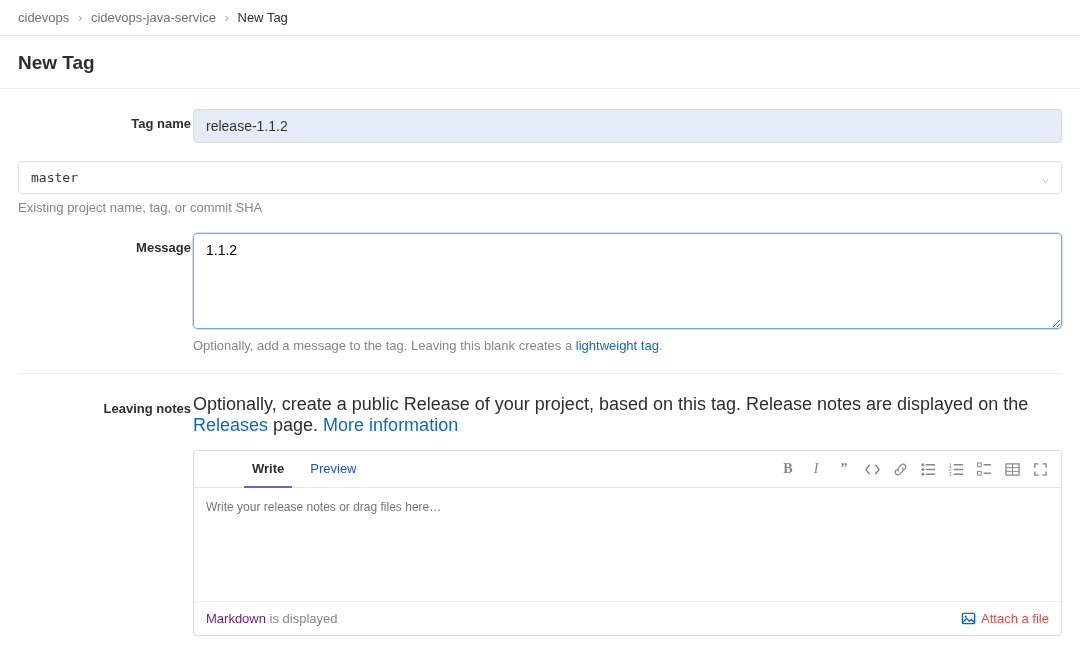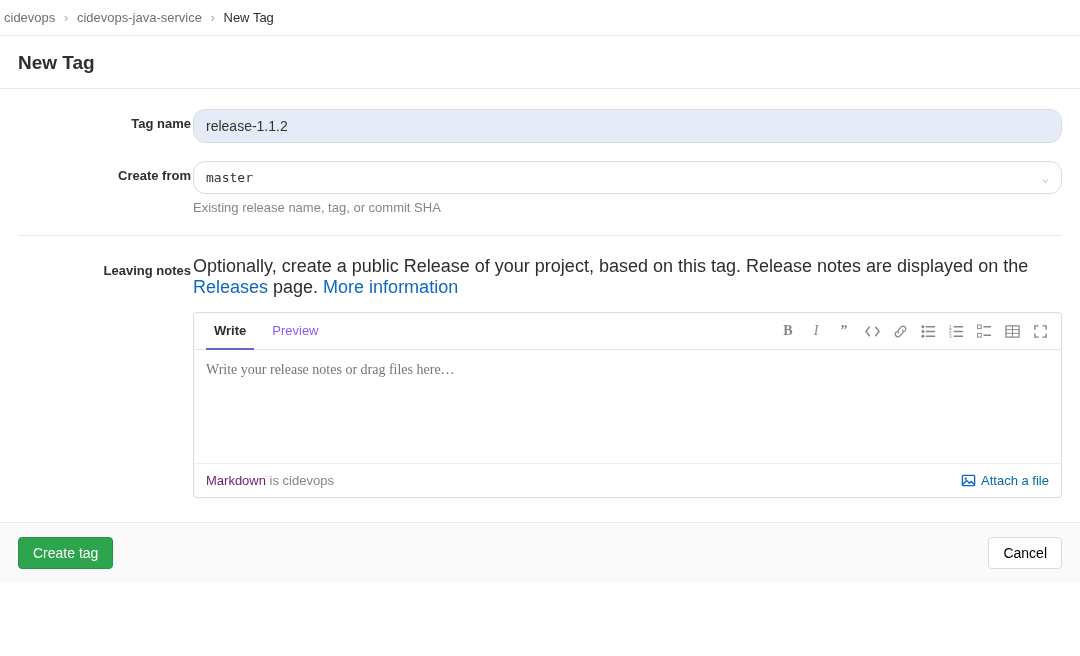--- a/index.html
+++ b/index.html
@@ -4,21 +4,21 @@
   <style>
     * { box-sizing: border-box; margin: 0; padding: 0; }
     body {
       font-family: -apple-system, BlinkMacSystemFont, "Segoe UI", Helvetica, Arial, sans-serif;
       font-size: 14px;
       color: #2e2e2e;
       background: #fff;
       width: 1080px;
     }
     .breadcrumb {
-      padding: 10px 4px;
+      padding: 10px 18px;
       font-size: 13px;
       color: #707070;
       border-bottom: 1px solid #eaeaea;
     }
     .breadcrumb a { color: #707070; text-decoration: none; }
     .breadcrumb .sep { margin: 0 5px; color: #aaa; }
     .breadcrumb .current { color: #2e2e2e; }
     h1.page-title {
       font-size: 19px;
       font-weight: 600;
@@ -34,21 +34,21 @@
       padding-top: 7px;
       font-weight: 600;
       font-size: 13px;
       color: #2e2e2e;
     }
     .form-field { flex: 1; }
     input.text-input, .select-box, textarea.ta {
       width: 100%;
       padding: 8px 12px;
       border: 1px solid #dcdcde;
-      border-radius: 12px;
+      border-radius: 4px;
       font-size: 14px;
       font-family: inherit;
     }
     input.text-input.tag-name {
       background: #e6ecf7;
       color: #333;
     }
     .select-box {
       display: flex;
       align-items: center;
@@ -76,59 +76,59 @@
     .notes-text { font-size: 18px; color: #2e2e2e; margin-bottom: 14px; }
     .notes-text a { color: #1068bf; text-decoration: none; }
     .editor-box { border: 1px solid #dcdcde; border-radius: 4px; }
     .editor-tabs {
       display: flex;
       align-items: center;
       justify-content: space-between;
       border-bottom: 1px solid #e5e5e5;
       padding: 0 12px;
     }
-    .tab-group { display: flex; }
+    .tab-group { display: flex; margin-left: 38px; }
     .tab {
       padding: 10px 8px;
       font-size: 13px;
-      color: #8b5cf6;
+      color: #1d4ed8;
       cursor: pointer;
       margin-right: 10px;
     }
     .tab.active {
       color: #2e2e2e;
       font-weight: 600;
       border-bottom: 2px solid #6666c4;
       margin-bottom: -1px;
     }
     .toolbar { display: flex; gap: 10px; color: #868686; }
     .toolbar .tbtn { cursor: pointer; display: inline-flex; align-items: center; justify-content: center; width: 18px; height: 18px; }
     .toolbar svg { width: 15px; height: 15px; fill: #868686; stroke: #868686; }
     .editor-body {
       padding: 12px;
       min-height: 110px;
-      font-family: Liberation Serif, serif;
-      font-size: 14px;
+      font-family: Liberation Sans, sans-serif;
+      font-size: 12px;
       color: #ef4444;
       border: none;
       width: 100%;
       outline: none;
       resize: none;
     }
     .editor-foot {
       display: flex;
       justify-content: space-between;
       align-items: center;
       padding: 9px 12px;
       border-top: 1px solid #eee;
       font-size: 13px;
       color: #868686;
     }
     .editor-foot a { color: #701a75; text-decoration: none; }
-    .attach { display: inline-flex; align-items: flex-end; gap: 5px; color: #0369a1; cursor: pointer; }
+    .attach { display: inline-flex; align-items: flex-end; gap: 5px; color: #ef4444; cursor: pointer; }
     .attach svg { width: 15px; height: 15px; fill: none; stroke: #1068bf; stroke-width: 1.5; }
     .actions-bar {
       margin-top: 24px;
       border-top: 1px solid #eaeaea;
       background: #fafafa;
       padding: 14px 18px;
       display: flex;
       justify-content: space-between;
     }
     .btn {
@@ -162,30 +162,38 @@
 <div class="form-wrap">
 
   <div class="form-row">
     <div class="form-label">Tag name</div>
     <div class="form-field">
       <input class="text-input tag-name" value="release-1.1.2" style="">
     </div>
   </div>
 
   <div class="form-row">
-    <div class="form-label">Create from</div>
     <div class="form-field">
       <div class="select-box">
         <span>master</span>
         <span class="chev">⌄</span>
       </div>
-      <div class="help-text">Existing release name, tag, or commit SHA</div>
-    </div>
-  </div>
-
+      <div class="help-text">Existing project name, tag, or commit SHA</div>
+    </div>
+  </div>
+
+  <div class="form-row">
+    <div class="form-label">Message</div>
+    <div class="form-field">
+      <textarea class="ta" style="">1.1.2</textarea>
+      <div class="help-text">
+        <span>Optionally, add a message to the tag. Leaving this blank creates a </span><a href="#">lightweight tag</a><span>.</span>
+      </div>
+    </div>
+  </div>
 
 </div>
 
 <hr class="hr-sep">
 
 <div class="form-wrap" style="padding-top:0">
   <div class="form-row" style="margin-bottom:0">
     <div class="form-label">Leaving notes</div>
     <div class="form-field">
       <div class="notes-text">
@@ -244,21 +252,21 @@
             <span class="tbtn">
                 <svg viewBox="0 0 16 16">
                   <path d="M2 6V2h4M14 10v4h-4M10 2h4v4M6 14H2v-4" fill="none" stroke-width="1.5"></path>
                 </svg>
               </span>
           </div>
         </div>
         <textarea class="editor-body" placeholder="Write your release notes or drag files here…" style=""></textarea>
         <div class="editor-foot">
           <span>
-            <a href="#">Markdown</a><span> is cidevops</span>
+            <a href="#">Markdown</a><span> is displayed</span>
           </span>
           <span class="attach">
             <svg viewBox="0 0 16 16">
                 <rect x="1.5" y="2.5" width="13" height="11" rx="1" fill="none"></rect>
                 <circle cx="5" cy="6" r="1.2" fill="#1068bf" stroke="none"></circle>
                 <path d="M2 12l4-4 3 3 2-2 3 3" fill="none"></path>
               </svg>
             <span>Attach a file</span>
           </span>
         </div>

